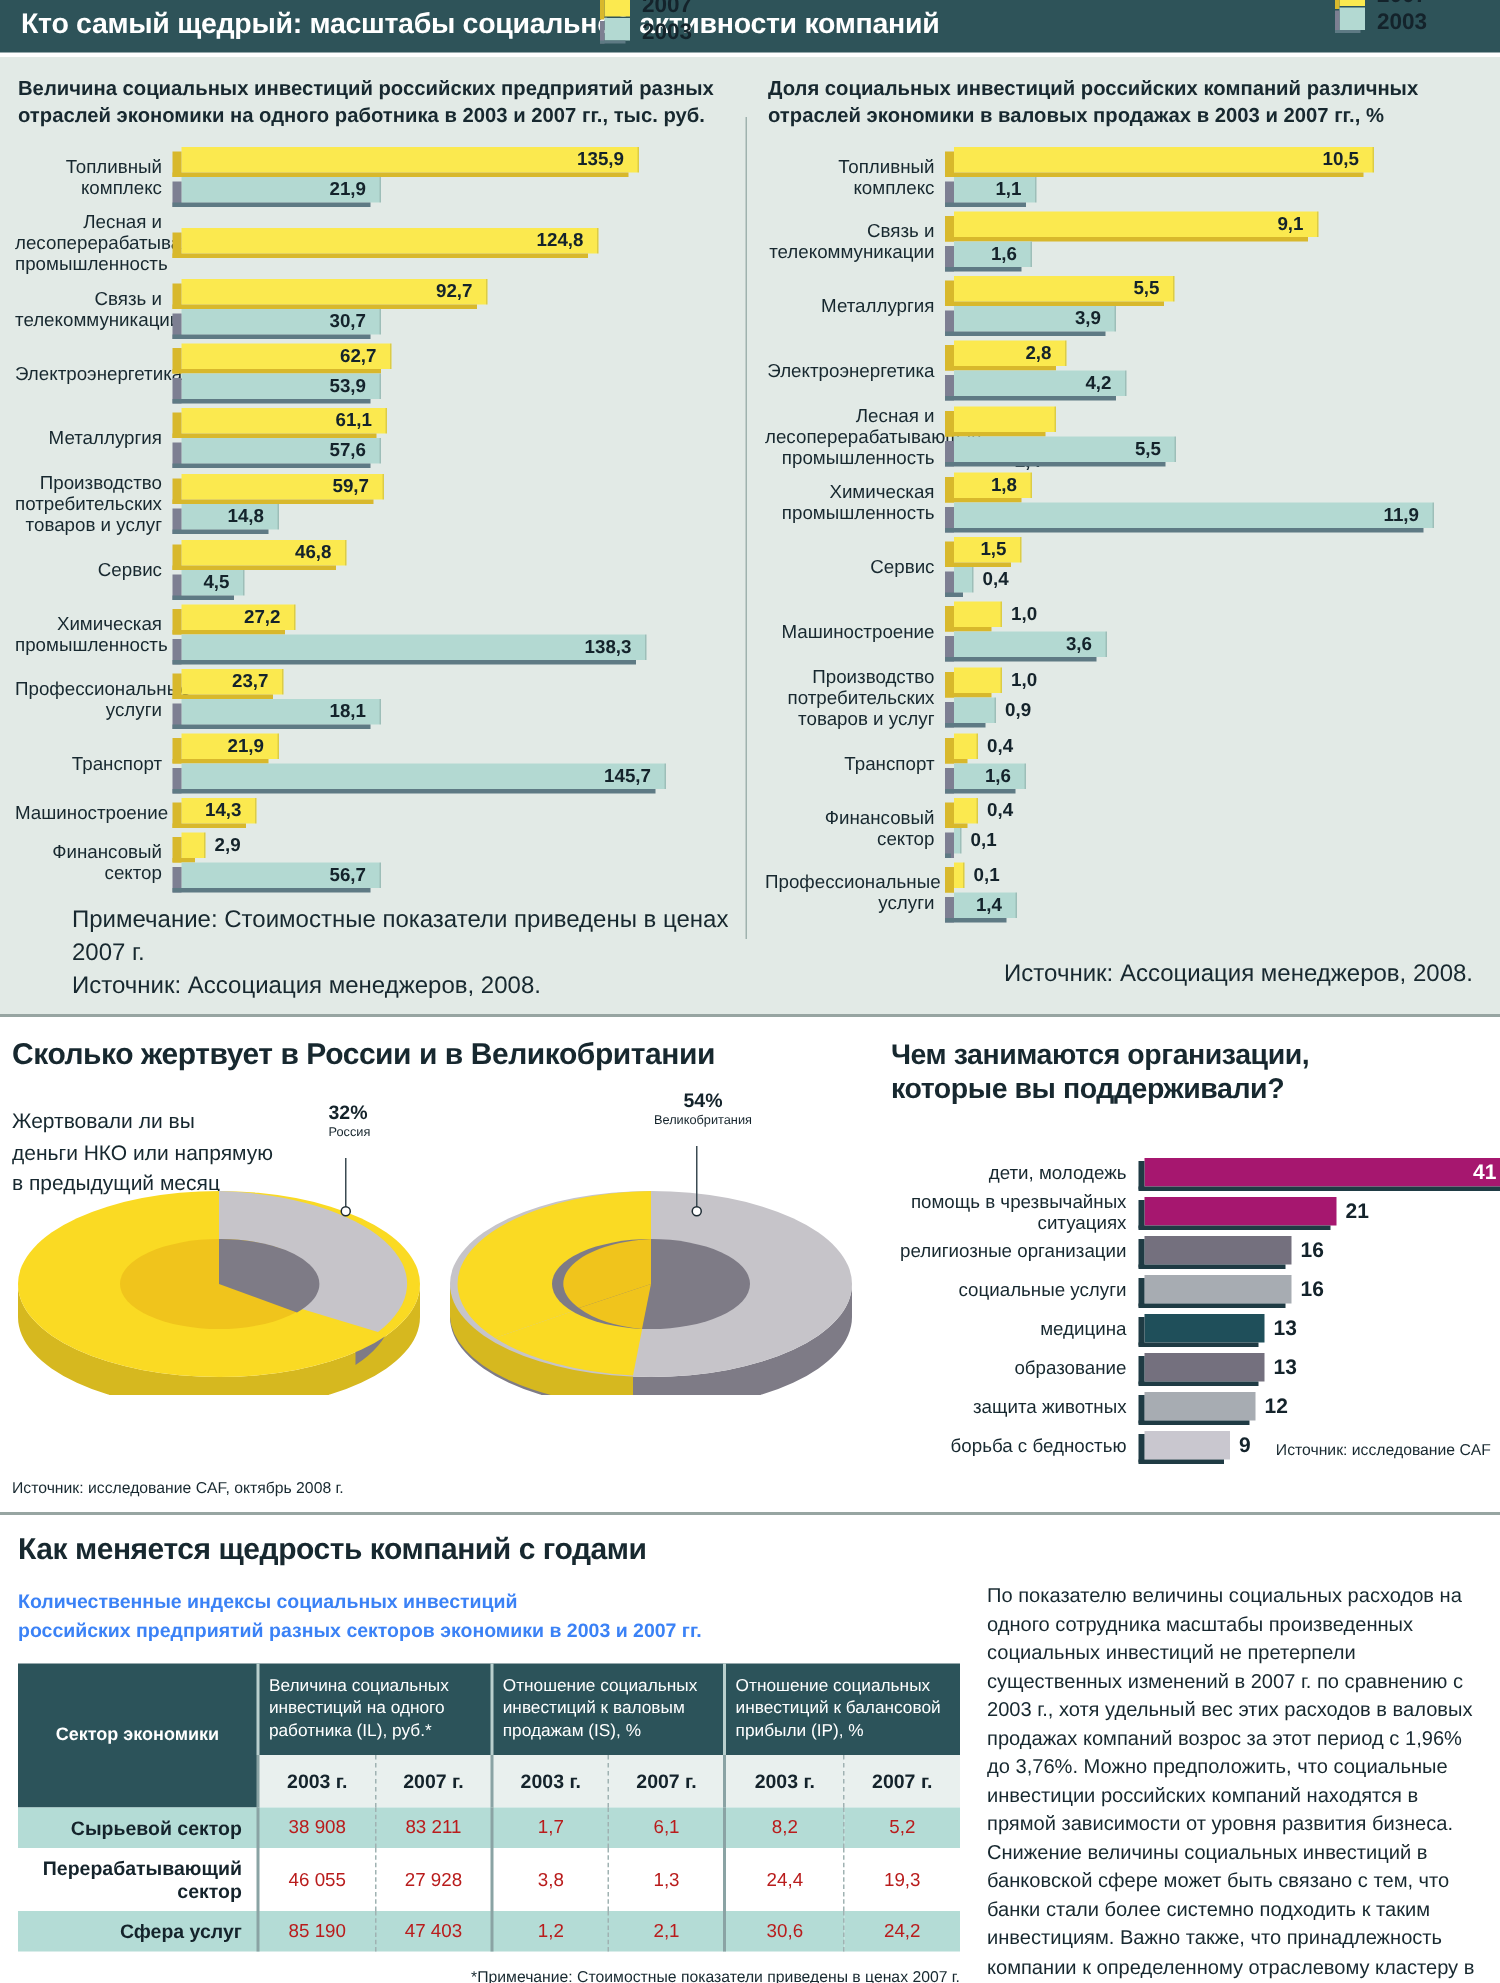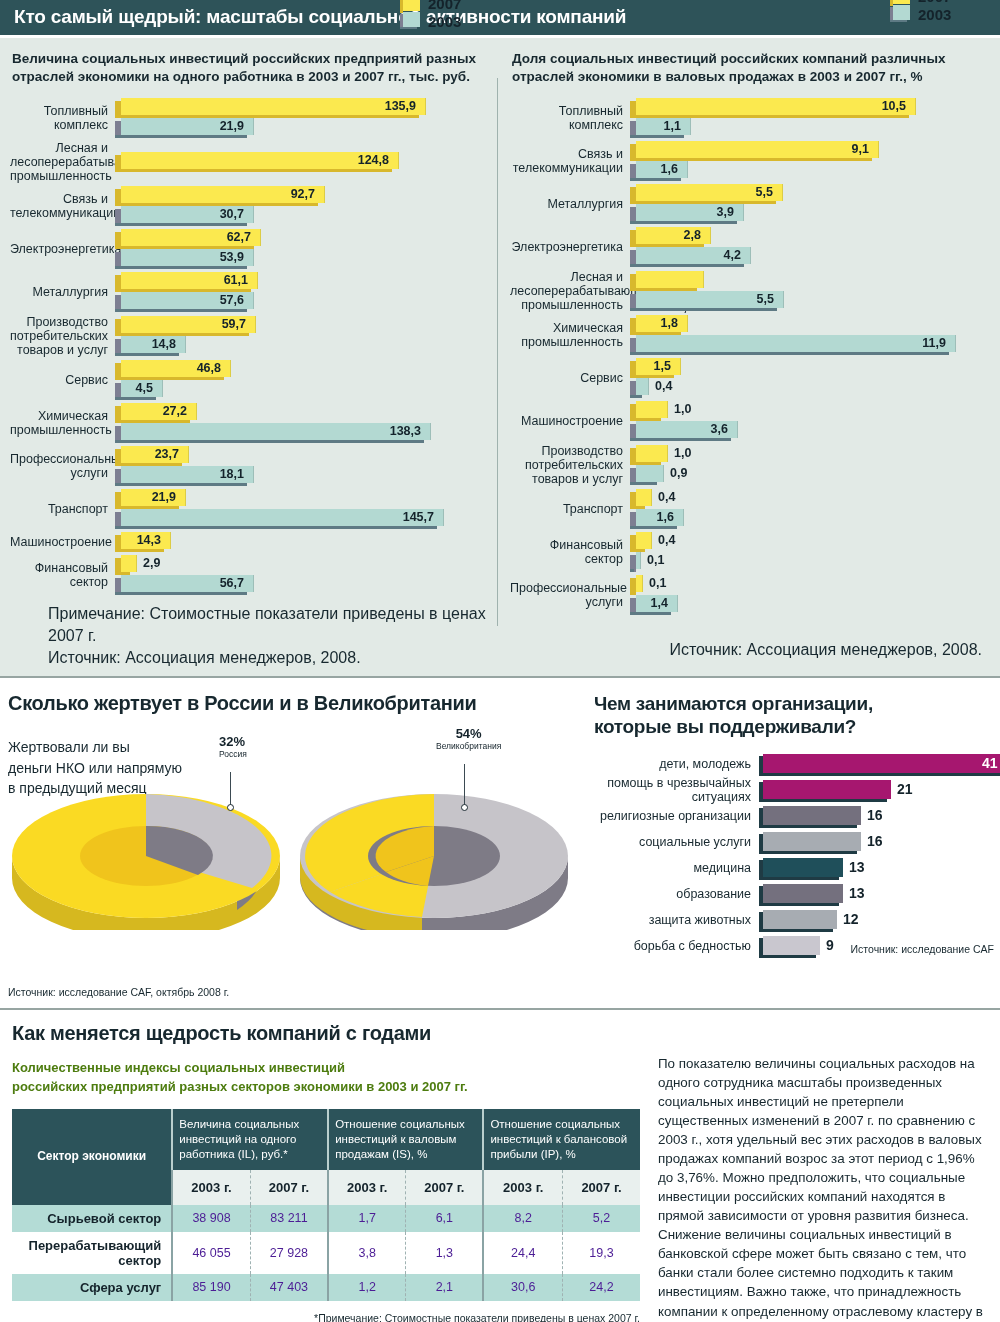--- a/index.html
+++ b/index.html
@@ -116,32 +116,32 @@
   .cbar::before { content:""; position:absolute; left:-4px; top:2px; width:4px; height:19px; background:#1f3b44; }
   .cbar::after { content:""; position:absolute; left:-4px; bottom:-3px; width:100%; height:3px; background:#1f3b44; }
   .cval { position:absolute; top:4px; font-size:14px; font-weight:bold; color:#14232b; }
   .cval.white { color:#ffffff; }
 
   
   .sec3 { position:relative; padding:12px 0 0 0; background:#ffffff; }
   .sec3-inner { display:flex; }
   .sec3-left { width:650px; padding-left:8px; }
   .sec3-right { width:350px; padding:0 10px 0 8px; }
-  .tbl-intro { font-size:13px; font-weight:bold; line-height:1.45; color:#4d7c0f; margin:14px 0 12px 4px; }
+  .tbl-intro { font-size:13px; font-weight:bold; line-height:1.45; color:#3b82f6; margin:14px 0 12px 4px; }
   table.t { border-collapse:collapse; width:628px; margin-left:4px; font-size:12px; }
   table.t th.sec { background:#2c535a; color:#ffffff; font-weight:bold; font-size:12px;
     padding:9px 8px; line-height:1.3; text-align:center; vertical-align:middle; }
   table.t th.grp { background:#2c535a; color:#ffffff; font-weight:normal; font-size:11.5px;
     padding:8px 6px; line-height:1.3; text-align:left; vertical-align:top;
     border-left:2px solid #b9cfcd; }
   table.t td.yr { background:#e9f0ee; font-weight:bold; font-size:13px; text-align:center; padding:10px 4px; color:#14232b; }
   table.t td.yr.b { border-left:2px solid #8aa3a4; }
   table.t td.yr.d { border-left:1px dashed #9fb2b2; }
   table.t td.name { text-align:right; padding:6px 10px 6px 4px; font-weight:bold; font-size:13px; color:#14232b; }
-  table.t td.num { text-align:center; font-size:12.5px; padding:6px 4px; color:#4c1d95; }
+  table.t td.num { text-align:center; font-size:12.5px; padding:6px 4px; color:#b91c1c; }
   table.t tr.alt td { background:#b4dcd6; }
   table.t tr.plain td { background:#ffffff; }
   table.t td.b { border-left:2px solid #8aa3a4; }
   table.t td.d { border-left:1px dashed #9fb2b2; }
   .tbl-note { font-size:10.5px; line-height:1.5; color:#17282f; text-align:right; width:628px; margin:10px 0 0 4px; }
   .body-text { font-size:13.4px; line-height:1.42; color:#17282f; text-align:left; }
 </style>
 </head>
 <body>
 
@@ -561,21 +561,21 @@
         </div>
 
         <div class="src" style="margin-top:22px;">Источник: исследование CAF, октябрь 2008 г.</div>
       </div>
 
       <div class="sec2-right">
         <div class="h2r" id="h2r">
             <div>Чем занимаются организации,</div>
             <div>которые вы поддерживали?</div>
           </div>
-        <div id="crows" style="margin-top:12px;">
+        <div id="crows" style="margin-top:30px;">
             <div class="crow">
               <div class="clbl">дети, молодежь</div>
               <div class="cbarwrap">
                 <div class="cbar" style="width: 247px; background: rgb(166, 23, 111);"></div>
                 <div class="cval white" style="left: 223px;">41</div>
               </div>
             </div>
             <div class="crow">
               <div class="clbl">помощь в чрезвычайных ситуациях</div>
               <div class="cbarwrap">

